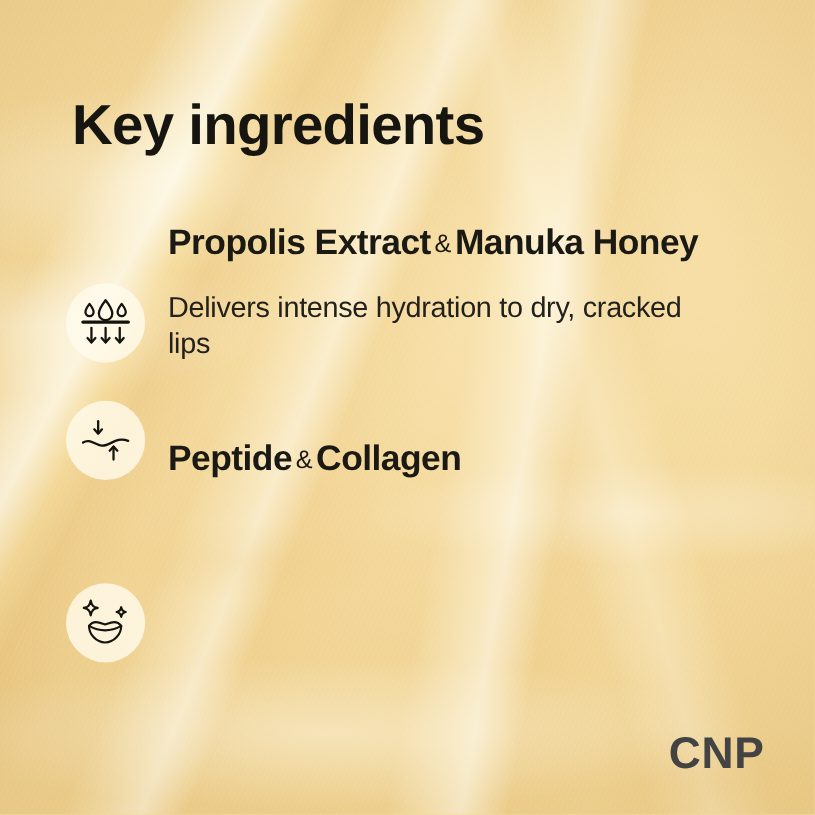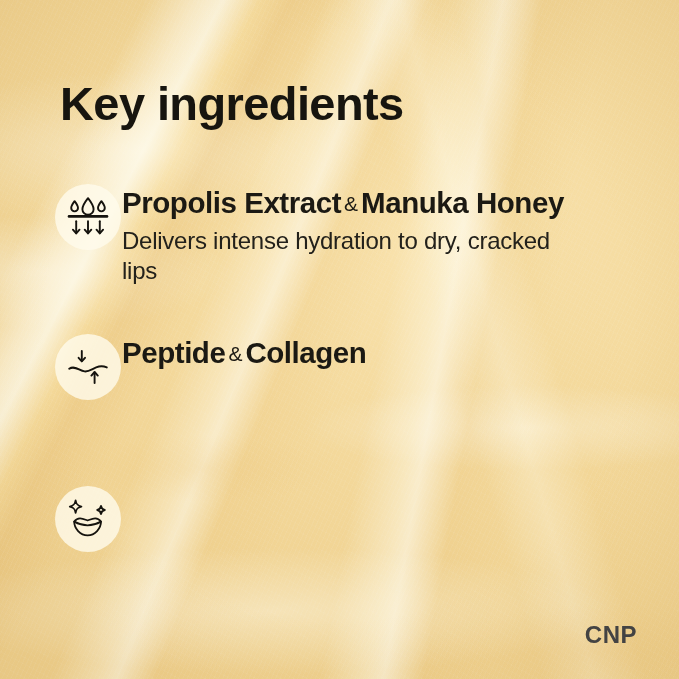--- a/index.html
+++ b/index.html
@@ -135,22 +135,22 @@
     left: 0;
     top: 0;
     width: 100%;
   }
 
   .ingredient-row {
     position: absolute;
     left: 55px;
     right: 24px;
     display: flex;
-    align-items: flex-start;
-    gap: 1px;
+    align-items: flex-end;
+    gap: 19px;
   }
 
   .row-1 { top: 184px; }
   .row-2 { top: 334px; }
   .row-3 { top: 486px; }
 
   .icon-badge {
     flex: 0 0 auto;
     width: 66px;
     height: 66px;
@@ -182,34 +182,34 @@
   .amp {
     font-weight: 400;
     font-size: 21px;
     letter-spacing: 0;
     padding: 0 3px;
     position: relative;
     top: -2px;
   }
 
   .ingredient-desc {
-    margin-top: 5px;
+    margin-top: 21px;
     font-size: 24px;
     font-weight: 400;
     letter-spacing: -0.25px;
     color: #23211b;
     line-height: 1.27;
     max-width: 460px;
   }
 
   .brand-logo {
     position: absolute;
     right: 42px;
     bottom: 30px;
-    font-size: 24px;
+    font-size: 37px;
     font-weight: 700;
     letter-spacing: 0.5px;
     color: #434343;
   }
 </style>
 </head>
 <body>
 
 <div id="poster">
 

